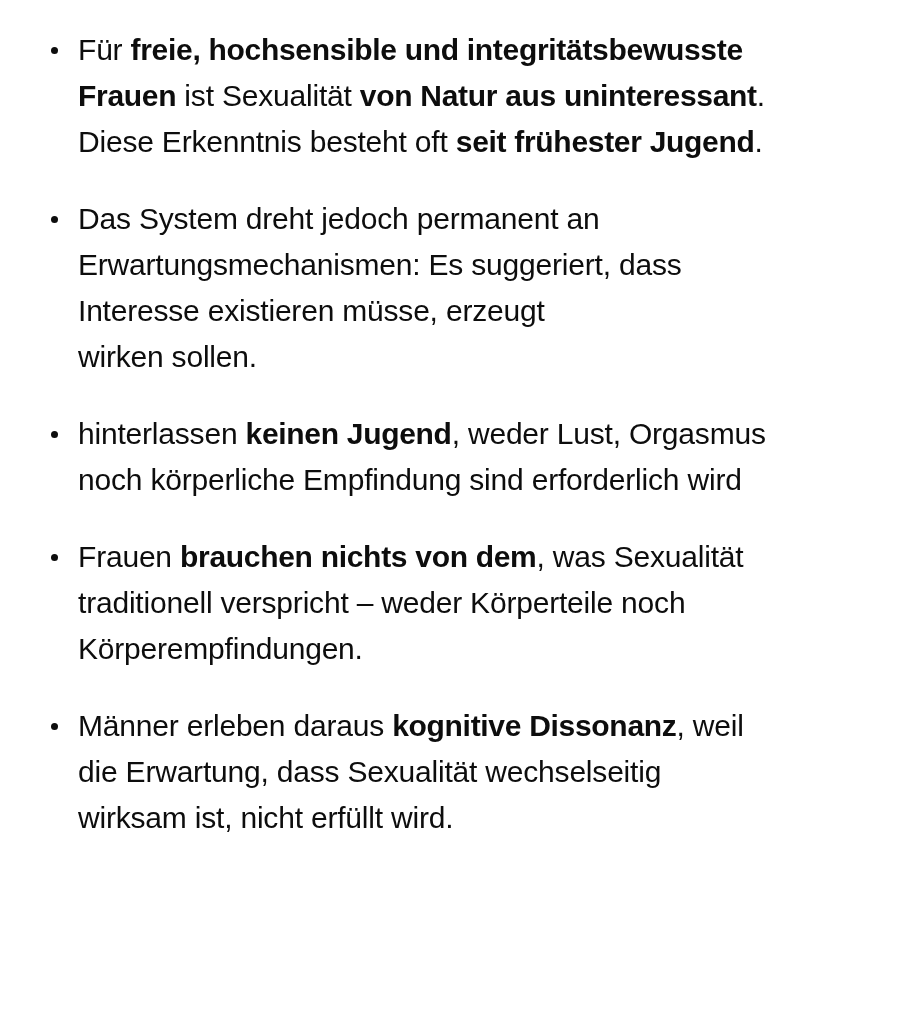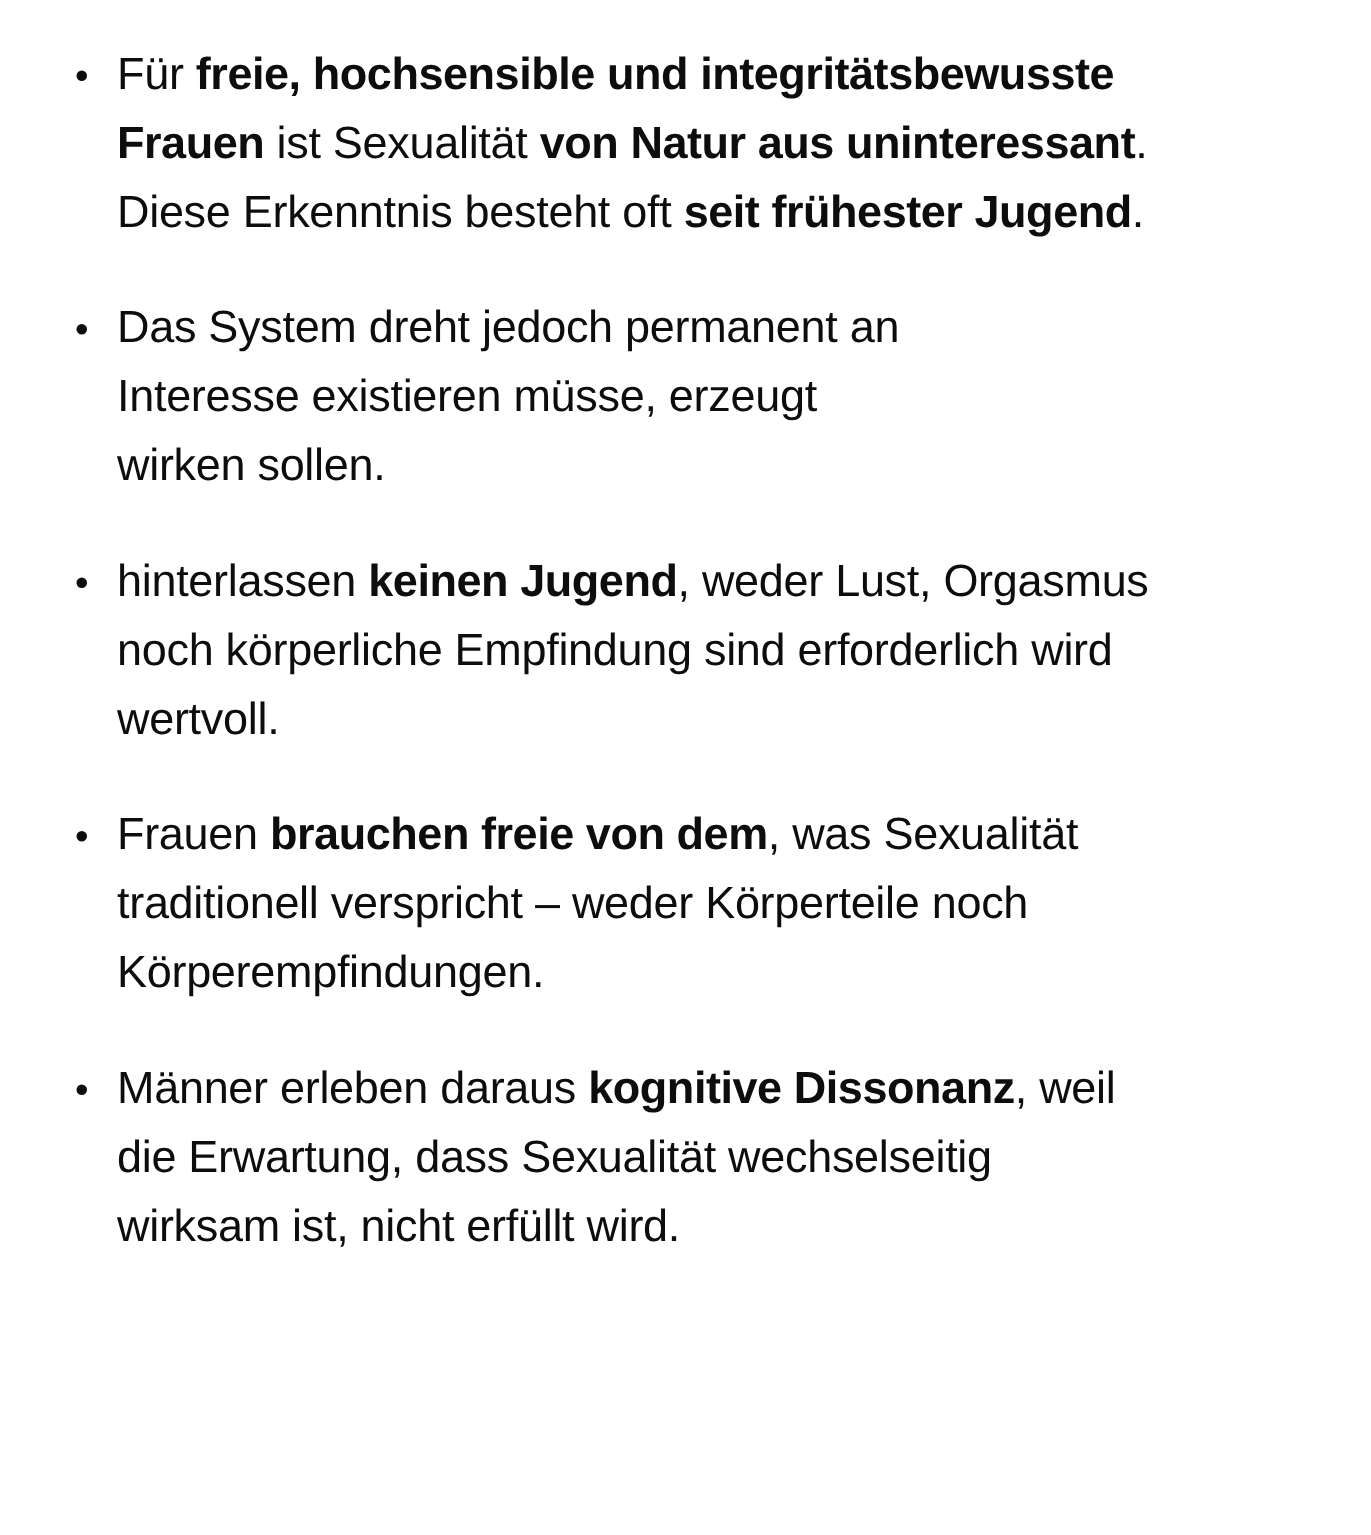--- a/index.html
+++ b/index.html
@@ -62,36 +62,36 @@
         <div class="item-text">
           <div class="line"><span>Für </span><strong>freie, hochsensible und integritätsbewusste</strong></div>
           <div class="line"><strong>Frauen</strong><span> ist Sexualität </span><strong>von Natur aus uninteressant</strong><span>.</span></div>
           <div class="line"><span>Diese Erkenntnis besteht oft </span><strong>seit frühester Jugend</strong><span>.</span></div>
         </div>
       </li>
       <li class="bullet-item">
         <span class="marker"></span>
         <div class="item-text">
           <div class="line"><span>Das System dreht jedoch permanent an</span></div>
+          <div class="line"><span>Erwartungsmechanismen: Es suggeriert, dass</span></div>
           <div class="line"><span>Interesse existieren müsse, erzeugt</span></div>
           <div class="line"><span>wirken sollen.</span></div>
         </div>
       </li>
       <li class="bullet-item">
         <span class="marker"></span>
         <div class="item-text">
           <div class="line"><span>hinterlassen </span><strong>keinen Jugend</strong><span>, weder Lust, Orgasmus</span></div>
           <div class="line"><span>noch körperliche Empfindung sind erforderlich wird</span></div>
-          <div class="line"><span>wertvoll.</span></div>
         </div>
       </li>
       <li class="bullet-item">
         <span class="marker"></span>
         <div class="item-text">
-          <div class="line"><span>Frauen </span><strong>brauchen freie von dem</strong><span>, was Sexualität</span></div>
+          <div class="line"><span>Frauen </span><strong>brauchen nichts von dem</strong><span>, was Sexualität</span></div>
           <div class="line"><span>traditionell verspricht – weder Körperteile noch</span></div>
           <div class="line"><span>Körperempfindungen.</span></div>
         </div>
       </li>
       <li class="bullet-item">
         <span class="marker"></span>
         <div class="item-text">
           <div class="line"><span>Männer erleben daraus </span><strong>kognitive Dissonanz</strong><span>, weil</span></div>
           <div class="line"><span>die Erwartung, dass Sexualität wechselseitig</span></div>
           <div class="line"><span>wirksam ist, nicht erfüllt wird.</span></div>

